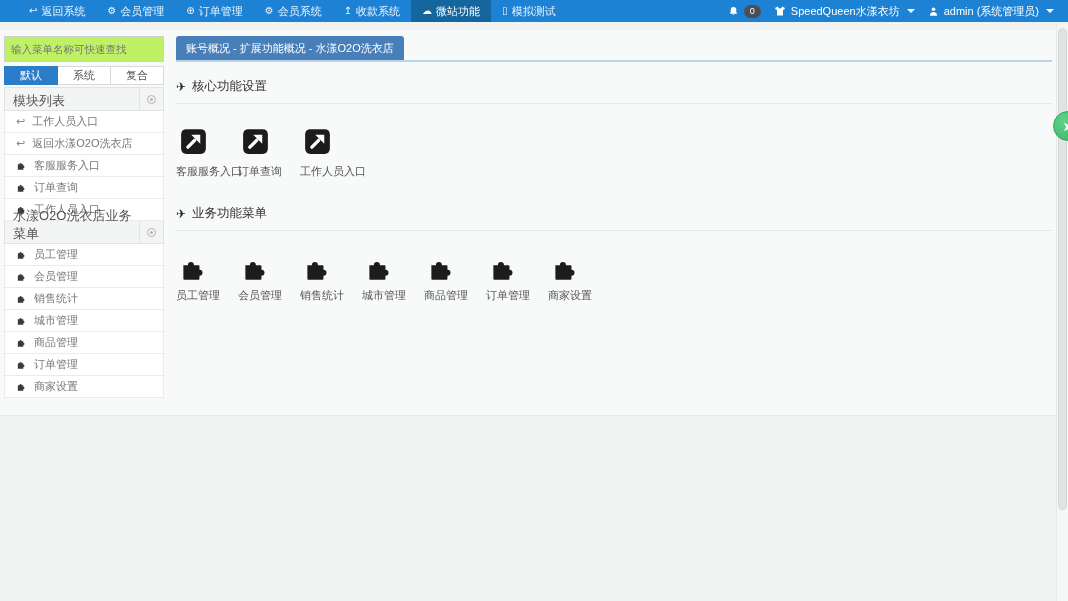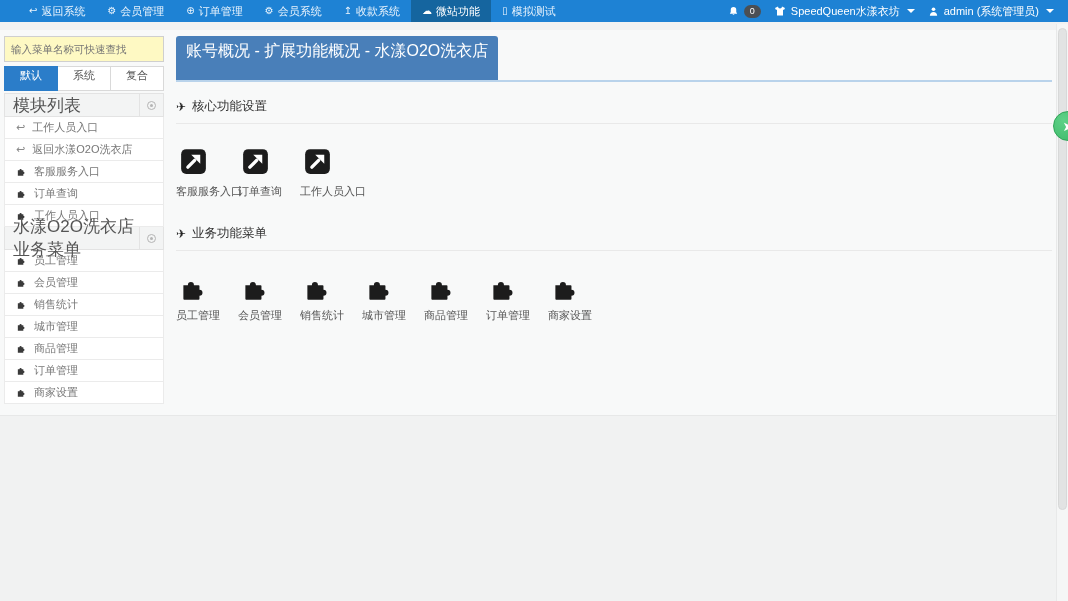--- a/index.html
+++ b/index.html
@@ -22,46 +22,46 @@
   .badge { background:#4b4f54; color:#fff; font-size:9px; line-height:13px;
     padding:0 5px; border-radius:8px; min-width:17px; text-align:center;}
   .nav-user { display:flex; align-items:center; gap:5px; cursor:pointer; color:#fff;}
   .caret { width:0; height:0; border-left:4px solid transparent; border-right:4px solid transparent;
     border-top:4px solid #fff; display:inline-block; margin-left:2px;}
   
   .page-band { position:absolute; top:30px; left:0; right:12px; height:386px;
     background:#f8f9f9; border-bottom:1px solid #e7e8e8; z-index:1;}
   
   .sidebar { position:absolute; left:4px; top:36px; width:160px; z-index:10; }
-  .side-search input { width:100%; height:20px; border:1px solid #cfcfcf; background:#fef9c3;
+  .side-search input { width:100%; height:20px; border:1px solid #cfcfcf; background:#bef264;
     font-size:10.5px; padding:12px 6px; color:#666; outline:none; font-family:inherit;}
   .side-tabs { display:flex; margin-top:4px; }
-  .side-tab { flex:1; height:25px; line-height:17px; text-align:center; background:#fff;
+  .side-tab { flex:1; height:19px; line-height:17px; text-align:center; background:#fff;
     border:1px solid #d9d9d9; border-left:none; font-size:11px; color:#555; cursor:pointer;}
   .side-tab:first-child { border-left:1px solid #d9d9d9; }
   .side-tab.active { background:var(--sideTabActive,#2b7dc9); border-color:var(--sideTabActive,#2b7dc9); color:#fff;}
   .side-list { margin-top:2px; border-top:1px solid #e3e3e3; }
-  .side-header { display:flex; align-items:center; height:23px; background:#f3f4f4;
-    border:1px solid #e3e3e3; border-top:none; color:#555; font-size:17px;}
+  .side-header { display:flex; align-items:flex-end; height:23px; background:#f3f4f4;
+    border:1px solid #e3e3e3; border-top:none; color:#555; font-size:13px;}
   .side-header .hd-label { padding-left:8px; flex:1; }
   .side-toggle { width:24px; align-self:stretch; border-left:1px solid #e3e3e3;
     display:flex; align-items:center; justify-content:center; cursor:pointer;}
   .toggle-circle { width:9px; height:9px; border:1px solid #b5b5b5; border-radius:50%;
     display:inline-block; position:relative;}
   .toggle-circle::after { content:""; position:absolute; left:2px; top:2px; width:3px; height:3px;
     border-radius:50%; background:#b5b5b5;}
   .side-item { display:flex; align-items:center; gap:7px; height:22px; padding-left:11px;
     background:#fff; border:1px solid #ebebeb; border-top:none; color:#777; cursor:pointer;}
   .side-item .ret-glyph { color:#8a8a8a; font-size:11px; line-height:1;}
   .side-item svg { flex:0 0 auto; }
   
   .main { position:absolute; left:176px; top:36px; right:16px; z-index:10;}
   .tab-row { position:relative; }
   .main-tab { display:inline-block; background:var(--tab,#497fb9); color:#fff;
-    font-size:16px; padding:5px 10px 18px; border-radius:3px 3px 0 0; cursor:pointer;}
+    font-size:11px; padding:5px 10px 4px; border-radius:3px 3px 0 0; cursor:pointer;}
   .tab-underline { height:2px; background:#b9d3eb; width:100%; }
   .section-title { display:flex; align-items:center; gap:6px; margin-top:16px; padding-bottom:8px;
     border-bottom:1px solid #e9e9e9; color:#333; font-size:12.5px;}
   .plane-glyph { font-size:12px; color:#222; }
   .icon-grid { display:flex; margin-top:24px; }
   .grid-cell { width:62px; display:flex; flex-direction:column; align-items:flex-start; cursor:pointer;}
   .grid-cell .cell-icon { margin-left:4px; }
   .cell-label { margin-top:9px; font-size:11px; color:#555; white-space:nowrap;}
   .biz-grid .cell-label { margin-top:6px; }
   

